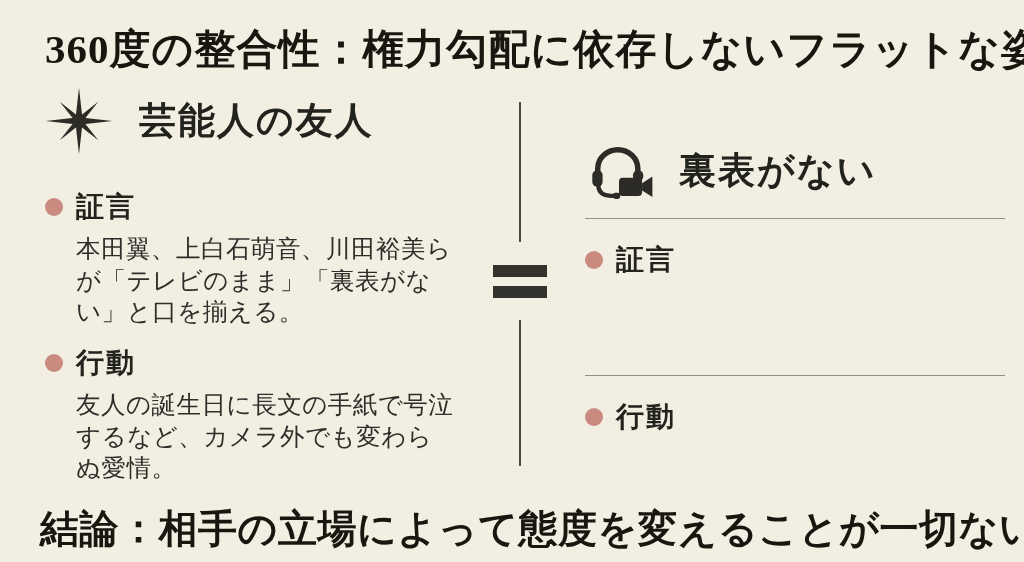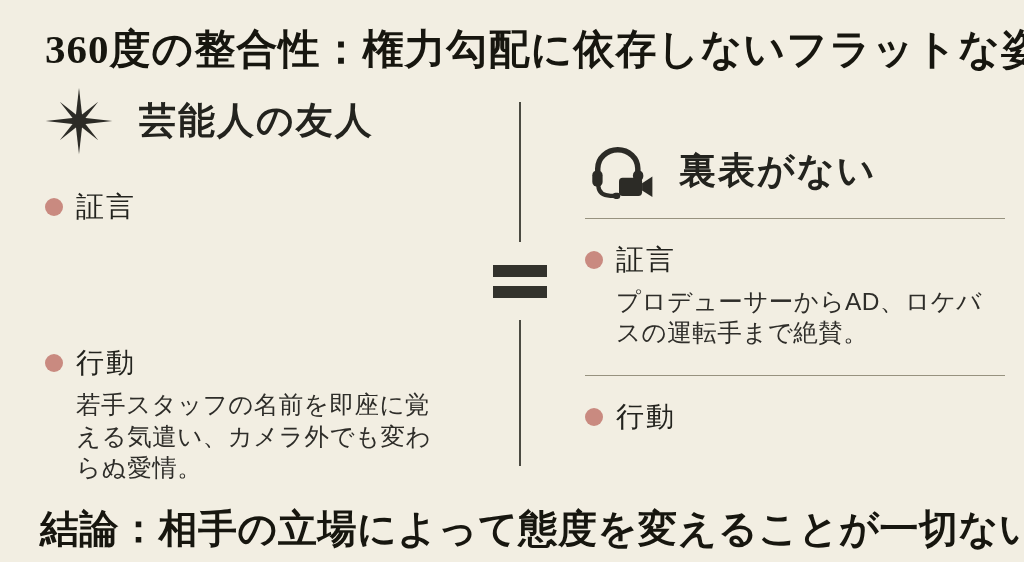--- a/index.html
+++ b/index.html
@@ -45,21 +45,21 @@
   .hrule{
     border:none;height:1px;background:#97927f;margin:10px 0 0 0;width:100%;
   }
 
   .section{margin-top:22px;}
   .sec-label-row{display:flex;align-items:center;gap:13px;}
   .bullet{
     width:18px;height:18px;border-radius:50%;
     background:#c98a80;flex:0 0 18px;
   }
-  .sec-label{font-size:28px;font-weight:normal;color:#23231e;letter-spacing:2px;}
+  .sec-label{font-size:28px;font-weight:bold;color:#23231e;letter-spacing:2px;}
   .sec-body{
     margin:7px 0 0 31px;
     font-size:24.5px;line-height:1.28;
     font-weight:500;
     color:#2e2d29;
     letter-spacing:0.5px;
   }
   .section.first{min-height:116px;}
   .rule-mid{margin-top:18px;}
 
@@ -113,30 +113,31 @@
         </span>
         <span class="col-heading">芸能人の友人</span>
       </div>
       <hr class="hrule">
 
       <div class="section first">
         <div class="sec-label-row">
           <span class="bullet"></span>
           <span class="sec-label">証言</span>
         </div>
+        <p class="sec-body">本田翼、上白石萌音、川田裕美らが「テレビのまま」「裏表がない」と口を揃える。</p>
       </div>
 
       <hr class="hrule rule-mid">
 
       <div class="section">
         <div class="sec-label-row">
           <span class="bullet"></span>
           <span class="sec-label">行動</span>
         </div>
-        <p class="sec-body">若手スタッフの名前を即座に覚える気遣い、カメラ外でも変わらぬ愛情。</p>
+        <p class="sec-body">友人の誕生日に長文の手紙で号泣するなど、カメラ外でも変わらぬ愛情。</p>
       </div>
     </div>
 
     <div class="divider-col">
       <div class="vline top"></div>
       <div class="equals">
         <div class="bar"></div>
         <div class="bar"></div>
       </div>
       <div class="vline bottom"></div>
@@ -157,21 +158,20 @@
         </span>
         <span class="col-heading">裏表がない</span>
       </div>
       <hr class="hrule">
 
       <div class="section first">
         <div class="sec-label-row">
           <span class="bullet"></span>
           <span class="sec-label">証言</span>
         </div>
-        <p class="sec-body">プロデューサーからAD、ロケバスの運転手まで絶賛。</p>
       </div>
 
       <hr class="hrule rule-mid">
 
       <div class="section">
         <div class="sec-label-row">
           <span class="bullet"></span>
           <span class="sec-label">行動</span>
         </div>
       </div>

